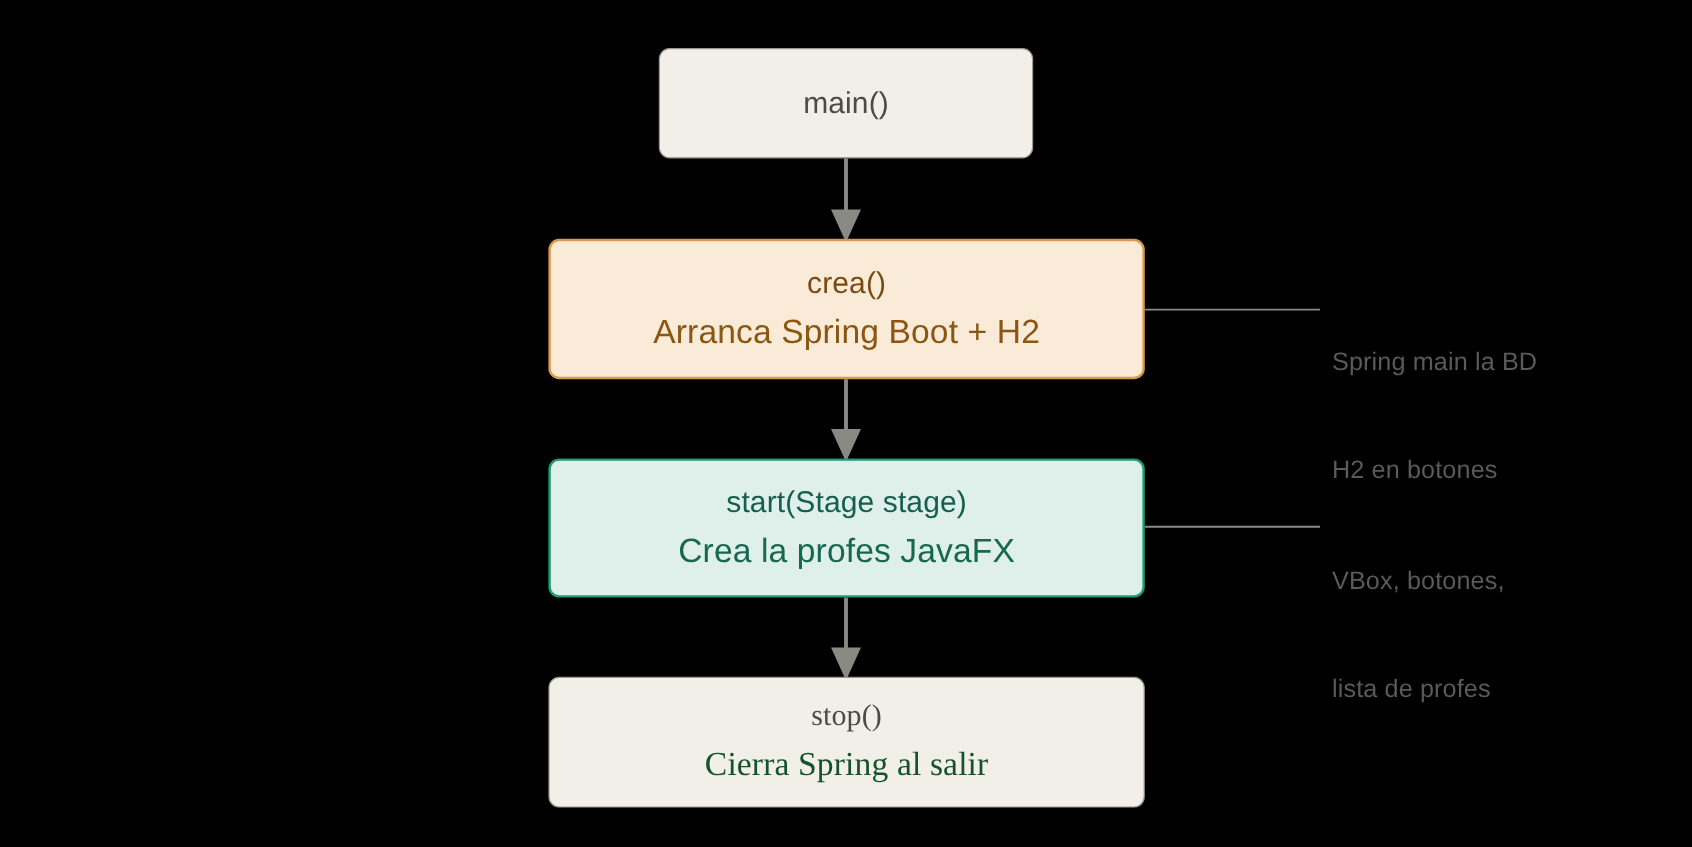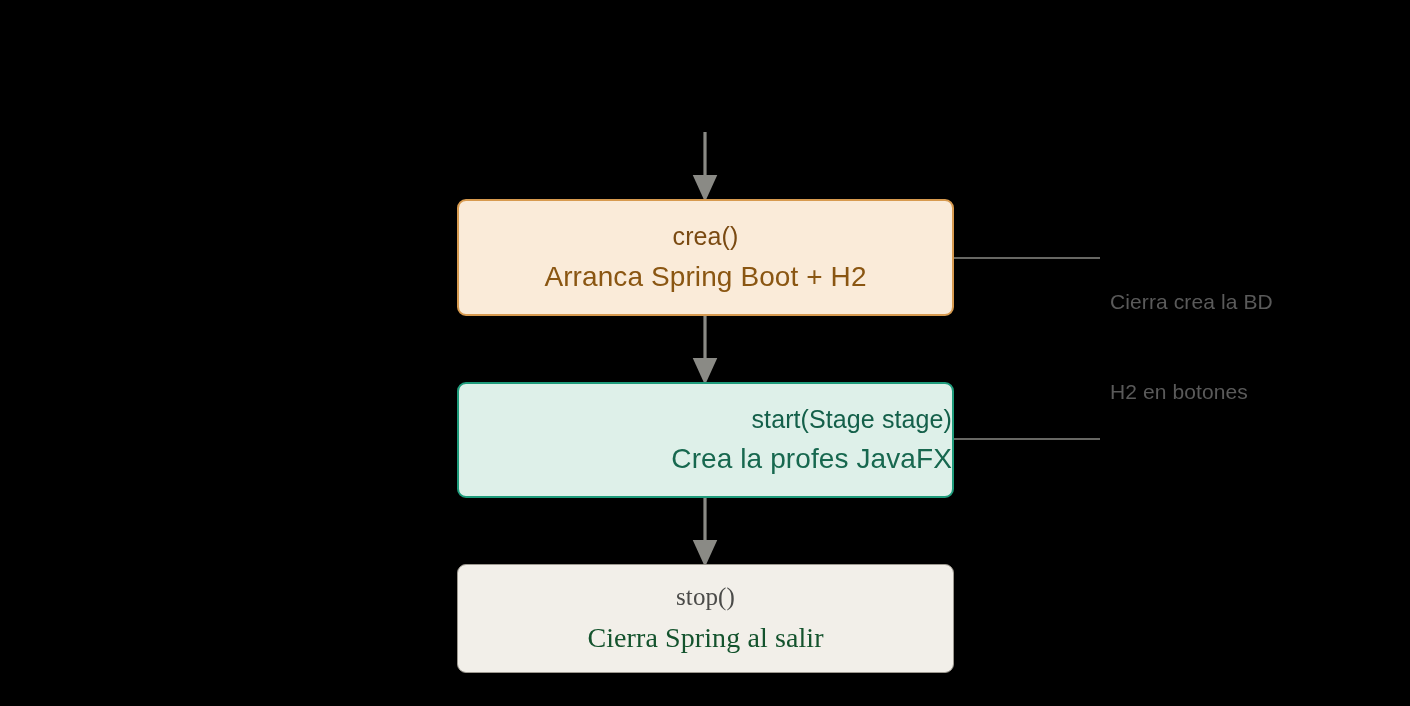--- a/index.html
+++ b/index.html
@@ -62,21 +62,20 @@
     border: 2px solid #D79A4F;
     color: #7A4A12;
   }
   .node.warm .subtitle { color: #8A5612; }
 
   
   .node.cool {
     background: #DEF0E9;
     border: 2px solid #1E9B7B;
     color: #14604A;
-    align-items: flex-end;
   }
   .node.cool .subtitle { color: #17684F; }
 
   
   #node-main  { left: 549px; top: 40px;  width: 312px; height: 92px; }
   #node-init  { left: 457px; top: 199px; width: 497px; height: 117px; }
   #node-start { left: 457px; top: 382px; width: 497px; height: 116px; }
   #node-stop  { left: 457px; top: 564px; width: 497px; height: 109px; font-family: Liberation Serif, serif; }
 
   
@@ -126,35 +125,42 @@
 
     <g>
       <line x1="954" y1="258" x2="1100" y2="258" stroke="#8A8A85" stroke-width="1.6"></line>
     </g>
 
     <g>
       <line x1="954" y1="439" x2="1100" y2="439" stroke="#8A8A85" stroke-width="1.6"></line>
     </g>
   </svg>
 
+  <div class="node neutral" id="node-main">
+    <div class="title">main()</div>
+  </div>
 
   <div class="node warm" id="node-init">
     <div class="title">crea()</div>
     <div class="subtitle">Arranca Spring Boot + H2</div>
   </div>
 
   <div class="node cool" id="node-start">
     <div class="title">start(Stage stage)</div>
     <div class="subtitle">Crea la profes JavaFX</div>
   </div>
 
   <div class="node neutral" id="node-stop">
     <div class="title">stop()</div>
     <div class="subtitle">Cierra Spring al salir</div>
   </div>
 
   <div class="annotation" id="annot-init">
-    <div>Cierra crea la BD</div>
+    <div>Spring main la BD</div>
     <div>H2 en botones</div>
   </div>
 
+  <div class="annotation" id="annot-start">
+    <div>VBox, botones,</div>
+    <div>lista de profes</div>
+  </div>
 
 </div>
 
 </body></html>

